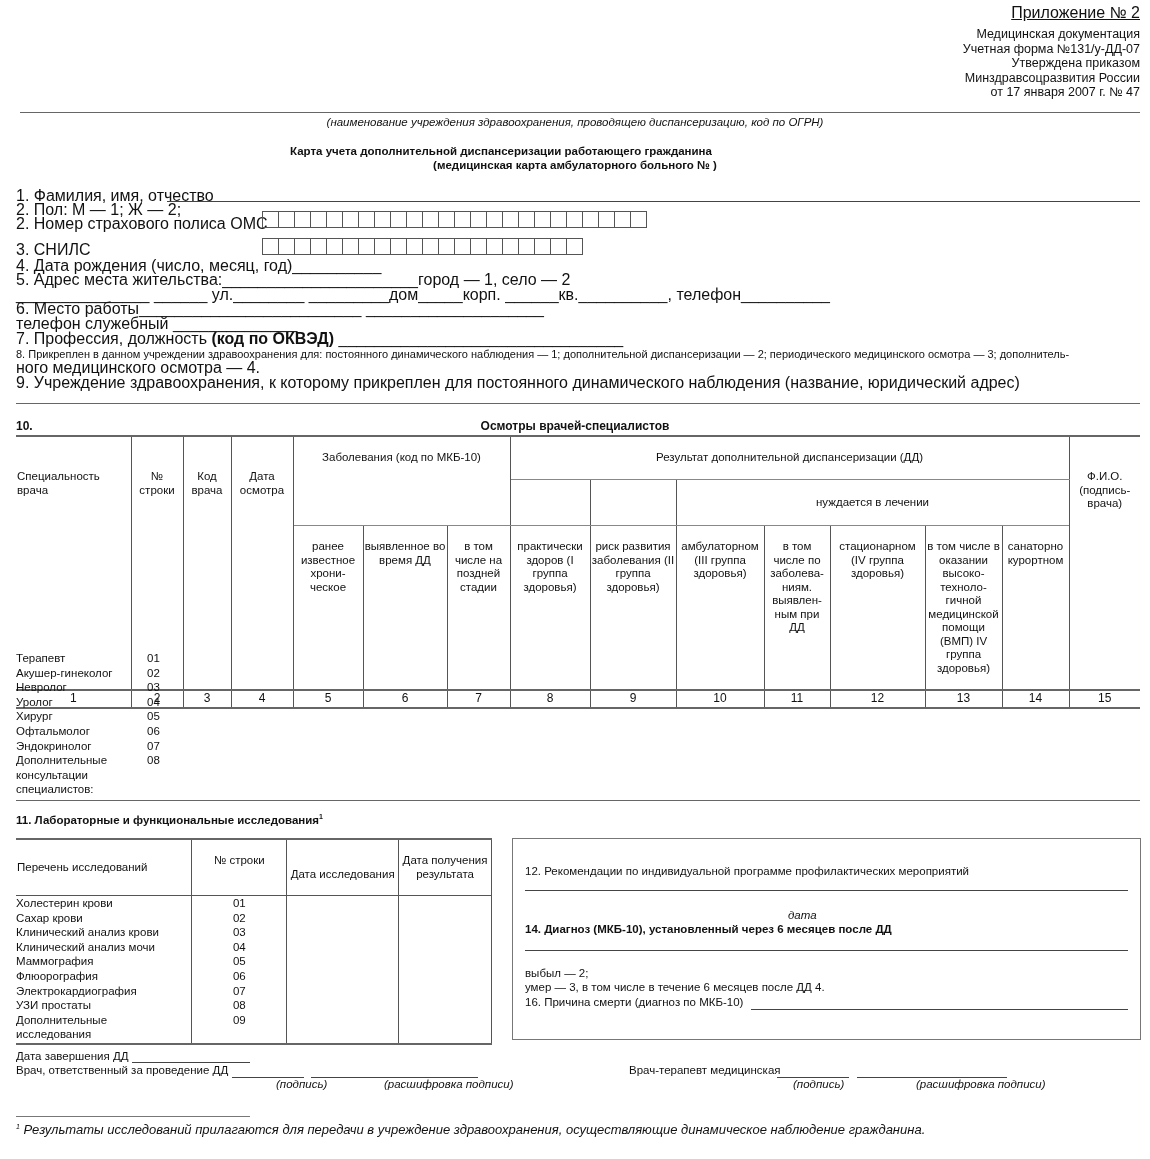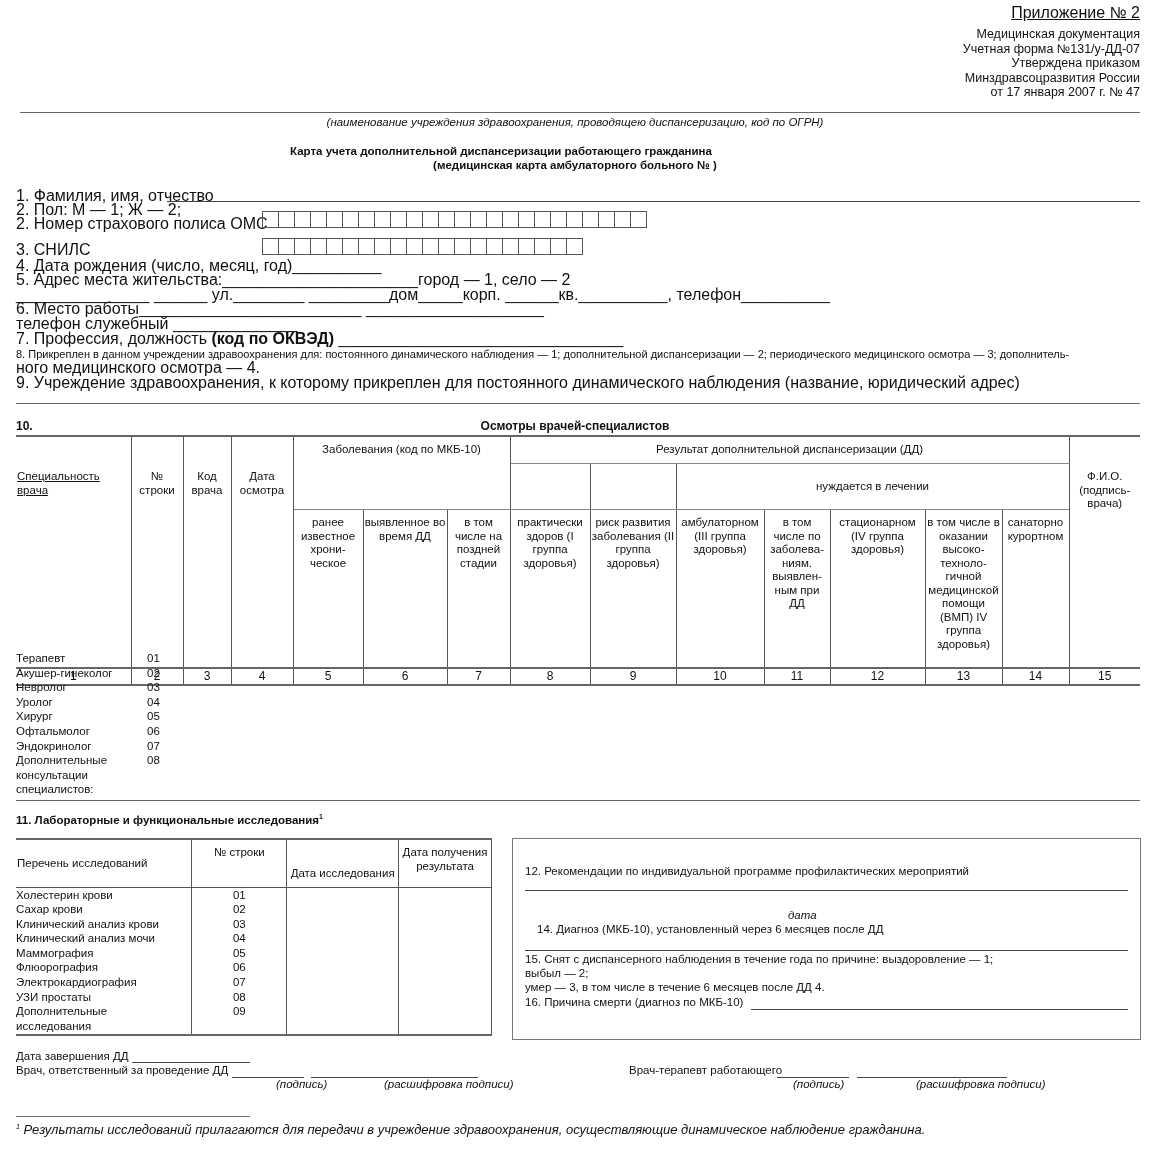--- a/index.html
+++ b/index.html
@@ -11,21 +11,21 @@
   .right { text-align: right; }
   .center { text-align: center; }
   .bold { font-weight: bold; }
   .ital { font-style: italic; }
   .annex { font-size: 16px; text-decoration: underline; }
   .meta { font-size: 12.5px; line-height: 14.5px; }
   .row { position: absolute; left: 16px; font-size: 16px; line-height: 14px; white-space: nowrap; }
   .boxes { position: absolute; display: flex; }
   .boxes span { width: 17px; height: 17px; border: 1px solid #555; margin-right: -1px; box-sizing: border-box; }
   table { border-collapse: collapse; position: absolute; font-size: 11.5px; line-height: 13.5px; }
-  td { vertical-align: top; text-align: center; padding: 6px 1px; border-left: 1px solid #555; border-right: 1px solid #555; }
+  td { vertical-align: top; text-align: center; padding: 14px 1px; border-left: 1px solid #555; border-right: 1px solid #555; }
   .t10 td.hdrcell { border-bottom: 1px solid #888; }
   .numrow td { border-top: 2px solid #666; border-bottom: 2px solid #666; padding: 1px 0; font-size: 12px; }
   .list { position: absolute; font-size: 11.5px; line-height: 14.6px; white-space: nowrap; }
   .box12 { position: absolute; left: 512px; top: 838px; width: 627px; height: 200px; border: 1px solid #777; }
   .small { font-size: 11.5px; }
 </style>
 </head>
 <body>
 
 <div class="abs right annex" style="right:10px; top:4px;">Приложение № 2</div>
@@ -128,21 +128,21 @@
     <col style="width:86px">
       <col style="width:88px">
       <col style="width:66px">
       <col style="width:95px">
     <col style="width:77px">
       <col style="width:67px">
       <col style="width:71px">
   </colgroup>
   <tbody>
       <tr style="height:19px;">
-    <td rowspan="3" style="text-align:left; border-left:none; padding-top:33px;text-decoration:underline;">Специальность врача</td>
+    <td rowspan="3" style="text-align:left; border-left:none; padding-top:33px;">Специальность врача</td>
     <td rowspan="3" style="padding-top:33px;">№ строки</td>
     <td rowspan="3" style="padding-top:33px;">Код врача</td>
     <td rowspan="3" style="padding-top:33px;">Дата осмотра</td>
     <td colspan="3" rowspan="2" class="hdrcell">Заболевания (код по МКБ-10)</td>
     <td colspan="7" class="hdrcell">Результат дополнительной диспансеризации (ДД)</td>
     <td rowspan="3" style="border-right:none; padding-top:33px;">Ф.И.О. (подпись-врача)</td>
   </tr>
   <tr style="height:14px;">
     <td class="hdrcell"></td>
     <td class="hdrcell"></td>
@@ -256,38 +256,37 @@
     <td></td>
     <td></td>
   </tr>
 </tbody>
   </table>
 
 <div class="box12">
   <div class="abs small" style="left:12px; top:26px;">12. Рекомендации по индивидуальной программе профилактических мероприятий</div>
   <div class="line" style="left:12px; top:51px; width:603px;"></div>
   <div class="abs ital small" style="left:275px; top:70px;">дата</div>
-  <div class="abs small" style="left:24px; top:84px;">14. Диагноз (МКБ-10), установленный через 6 месяцев после ДД</div>
+  <div class="abs small" style="left:12px; top:84px;font-weight:bold;">14. Диагноз (МКБ-10), установленный через 6 месяцев после ДД</div>
   <div class="line" style="left:12px; top:111px; width:603px;"></div>
-  <div class="abs small" style="left:12px; top:114px;">15. Снят с диспансерного наблюдения в течение года по причине: выздоровление — 1;</div>
   <div class="abs small" style="left:12px; top:128px;">выбыл — 2;</div>
   <div class="abs small" style="left:12px; top:142px;">умер — 3, в том числе в течение 6 месяцев после ДД 4.</div>
   <div class="abs small" style="left:12px; top:157px;">16. Причина смерти (диагноз по МКБ-10)</div>
   <div class="line" style="left:238px; top:170px; width:377px;"></div>
 </div>
 
 <div class="abs small" style="left:16px; top:1050px;">Дата завершения ДД</div>
 <div class="line" style="left:132px; top:1062px; width:118px;"></div>
 <div class="abs small" style="left:16px; top:1064px;">Врач, ответственный за проведение ДД</div>
 <div class="line" style="left:232px; top:1077px; width:72px;"></div>
 <div class="line" style="left:311px; top:1077px; width:167px;"></div>
 <div class="abs ital small" style="left:276px; top:1078px;">(подпись)</div>
 <div class="abs ital small" style="left:384px; top:1078px;">(расшифровка подписи)</div>
 
-<div class="abs small" style="left:629px; top:1064px;">Врач-терапевт работающего</div>
+<div class="abs small" style="left:629px; top:1064px;">Врач-терапевт медицинская</div>
 <div class="line" style="left:777px; top:1077px; width:72px;"></div>
 <div class="line" style="left:857px; top:1077px; width:150px;"></div>
 <div class="abs ital small" style="left:793px; top:1078px;">(подпись)</div>
 <div class="abs ital small" style="left:916px; top:1078px;">(расшифровка подписи)</div>
 
 <div class="line" style="left:16px; top:1116px; width:234px; border-color:#777;"></div>
 <div class="abs ital" style="left:16px; top:1122px; font-size:13px;">
   <sup style="font-size:7px;">1</sup> <span>Результаты исследований прилагаются для передачи в учреждение здравоохранения, осуществляющие динамическое наблюдение гражданина.</span>
 </div>
 

